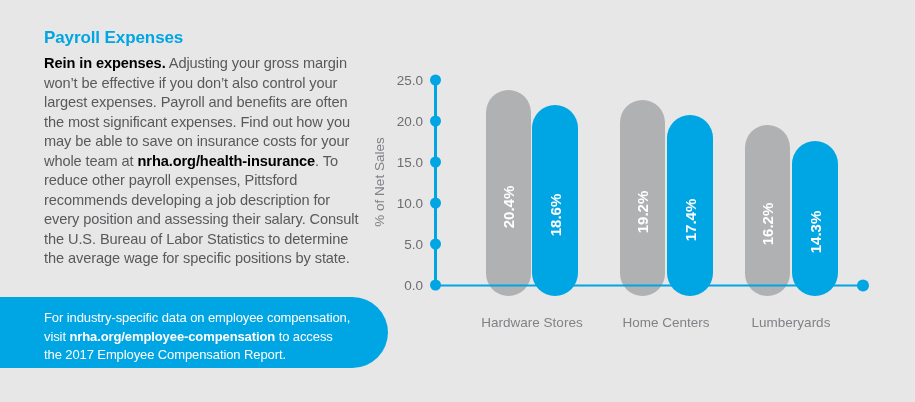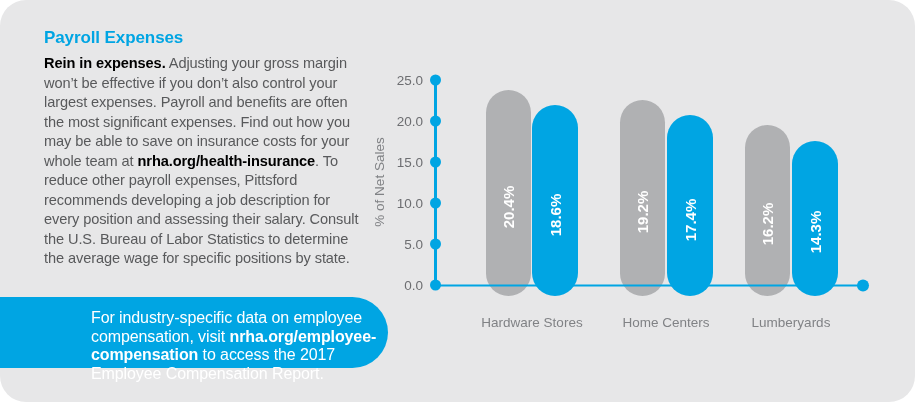--- a/index.html
+++ b/index.html
@@ -9,21 +9,20 @@
   }
   body {
     font-family: "Liberation Sans", sans-serif;
   }
   #page {
     position: relative;
     width: 915px;
     height: 402px;
     background: #e7e7e8;
     overflow: hidden;
-    border-radius: 26px;
   }
 
   
   #left-col {
     position: absolute;
     left: 44px;
     top: 28px;
     width: 318px;
   }
   #section-title {
@@ -56,24 +55,23 @@
     background: #00a5e3;
     border-top-right-radius: 36px;
     border-bottom-right-radius: 36px;
   }
   #callout-text {
     position: absolute;
     left: 44px;
     top: 12px;
     width: 308px;
     color: #ffffff;
-    font-size: 16px;
+    font-size: 13px;
     line-height: 18.5px;
     letter-spacing: -0.1px;
-    margin-left: 47px;
   }
   #callout-text .b {
     font-weight: bold;
   }
 
   
   #chart {
     position: absolute;
     left: 365px;
     top: 0;

